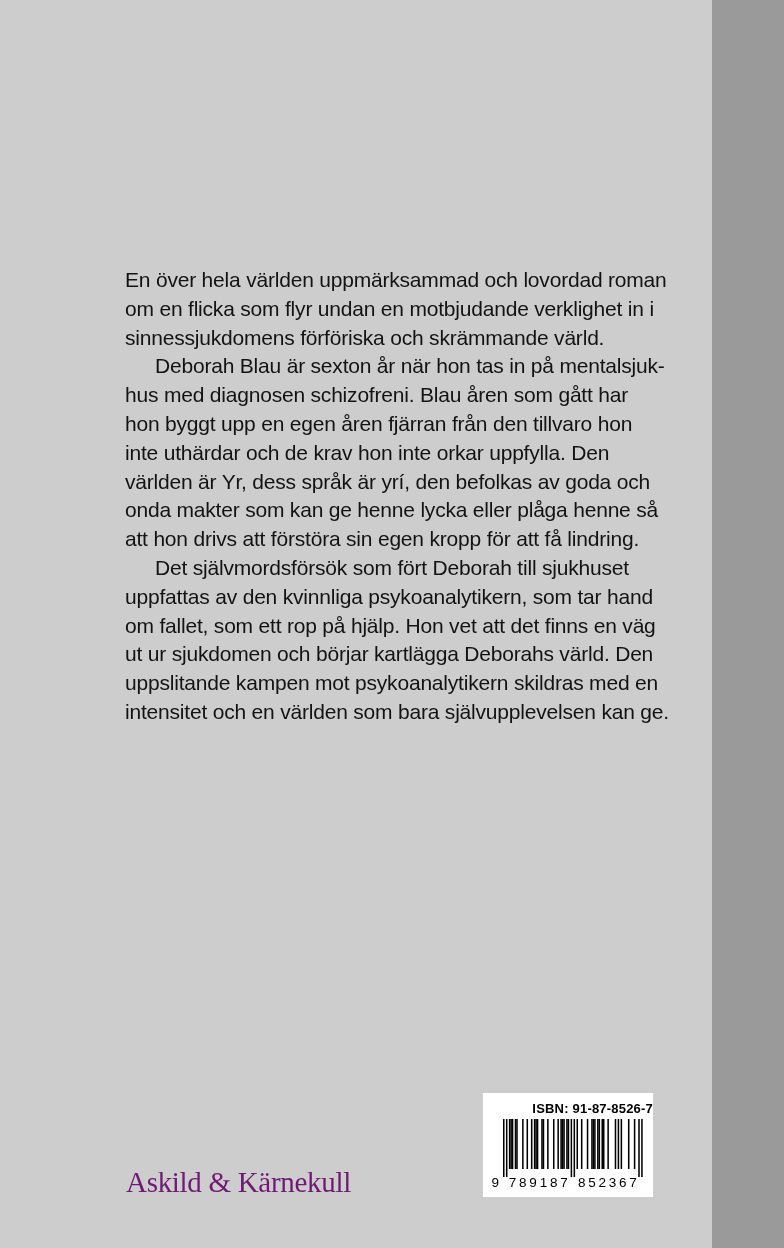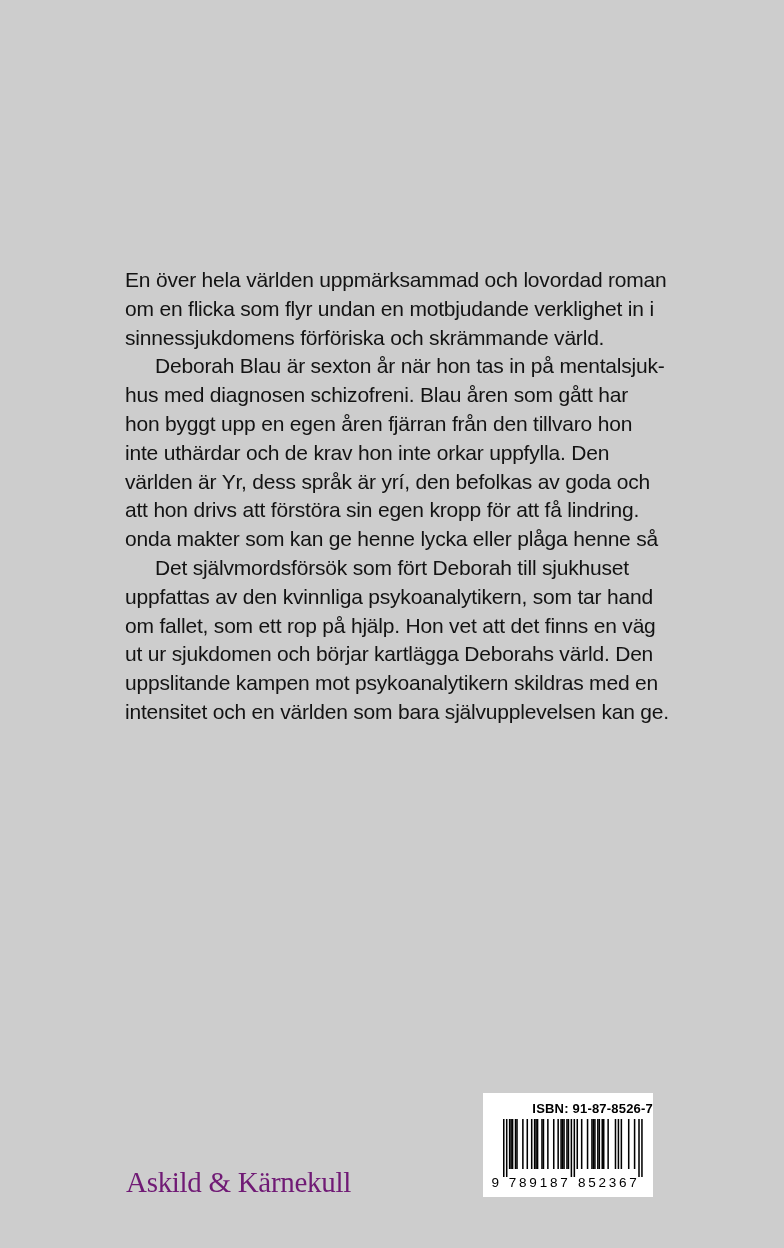--- a/index.html
+++ b/index.html
@@ -1,19 +1,19 @@
 <!DOCTYPE html>
 <html><head>
 <meta charset="utf-8">
 <style>
   html,body{margin:0;padding:0;}
   body{background:#9a9a9a;}
   .cover{
     position:relative;
-    width:784px;height:1248px;
+    width:712px;height:1248px;
     background:#cdcdcd;
     overflow:hidden;
     font-family:"Liberation Sans","DejaVu Sans",sans-serif;
     text-decoration:underline;
   }
   .blurb{
     position:absolute;
     left:125px;top:266px;
     width:548px;
     font-size:21px;
@@ -57,22 +57,22 @@
 
   <div class="blurb">
       <div class="line">En över hela världen uppmärksammad och lovordad roman</div>
       <div class="line">om en flicka som flyr undan en motbjudande verklighet in i</div>
       <div class="line">sinnessjukdomens förföriska och skrämmande värld.</div>
       <div class="line indent">Deborah Blau är sexton år när hon tas in på mentalsjuk-</div>
       <div class="line">hus med diagnosen schizofreni. Blau åren som gått har</div>
       <div class="line">hon byggt upp en egen åren fjärran från den tillvaro hon</div>
       <div class="line">inte uthärdar och de krav hon inte orkar uppfylla. Den</div>
       <div class="line">världen är Yr, dess språk är yrí, den befolkas av goda och</div>
+      <div class="line">onda makter som kan ge henne lycka eller plåga henne så</div>
       <div class="line">att hon drivs att förstöra sin egen kropp för att få lindring.</div>
-      <div class="line">onda makter som kan ge henne lycka eller plåga henne så</div>
       <div class="line indent">Det självmordsförsök som fört Deborah till sjukhuset</div>
       <div class="line">uppfattas av den kvinnliga psykoanalytikern, som tar hand</div>
       <div class="line">om fallet, som ett rop på hjälp. Hon vet att det finns en väg</div>
       <div class="line">ut ur sjukdomen och börjar kartlägga Deborahs värld. Den</div>
       <div class="line">uppslitande kampen mot psykoanalytikern skildras med en</div>
       <div class="line">intensitet och en världen som bara självupplevelsen kan ge.</div>
     </div>
 
   <div class="publisher">Askild &amp; Kärnekull</div>
 

